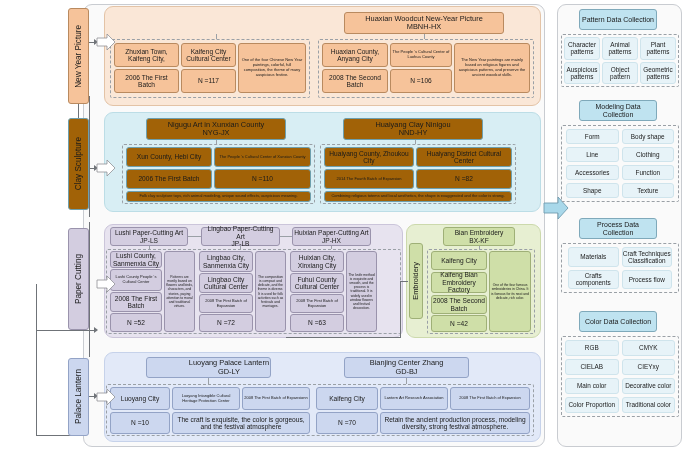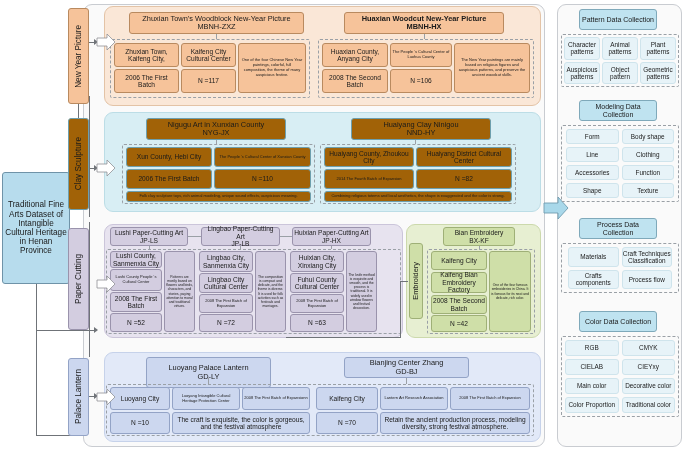--- a/index.html
+++ b/index.html
@@ -71,23 +71,20 @@
     border-left:4px solid #6f7378;
   }
   .bigarrow{position:absolute;}
   .stub{position:absolute;background:#9aa0a6;}
 </style>
 </head>
 <body>
 
 <div id="root">
 
-  <div class="rbox c-blue" style="position:absolute;left:2px;top:172px;width:68px;height:112px;padding:2px;">
-    <span class="t-title">Traditional Fine Arts Dataset of Intangible Cultural Heritage in Henan Province</span>
-  </div>
 
   <div class="ln lnv" style="left:36px;top:284px;height:151px;"></div>
   <div class="ln lnh" style="left:36px;top:435px;width:42px;"></div>
   <div class="ln lnv" style="left:78px;top:395px;height:41px;"></div>
 
   <div class="ln lnh" style="left:36px;top:330px;width:60px;"></div>
   <div class="arrowhead" style="left:94px;top:327px;"></div>
 
   <div class="ln lnh" style="left:70px;top:168px;width:26px;"></div>
   <div class="arrowhead" style="left:94px;top:165px;"></div>
@@ -112,27 +109,21 @@
     <span class="vlabel t-vert">Paper Cutting</span>
   </div>
   <div class="rbox c-lav" style="position:absolute;left:68px;top:358px;width:21px;height:78px;">
     <span class="vlabel t-vert">Palace Lantern</span>
   </div>
 
   <div class="panel" style="position:absolute;left:83px;top:4px;width:462px;height:443px;background:#fafafa;z-index:-1;"></div>
 
   <div class="panel c-orange-lt" style="position:absolute;left:104px;top:6px;width:437px;height:100px;"></div>
 
-  <div class="rbox c-orange" style="position:absolute;left:129px;top:12px;width:175px;height:22px;padding:0 2px;">
-    <span class="t-head">
-      <span>Zhuxian Town's Woodblock New-Year Picture</span><br>
-      <span>MBNH-ZXZ</span>
-    </span>
-  </div>
-  <div class="rbox c-orange" style="position:absolute;left:344px;top:12px;width:160px;height:22px;padding:0 2px;font-weight:bold;">
+  <div class="rbox c-orange" style="position:absolute;left:344px;top:12px;width:160px;height:22px;padding:0 2px;">
     <span class="t-head">
       <span>Huaxian Woodcut New-Year Picture</span><br>
       <span>MBNH-HX</span>
     </span>
   </div>
 
   <div class="dashed" style="position:absolute;left:110px;top:39px;width:200px;height:59px;"></div>
   <div class="rbox c-orange" style="position:absolute;left:114px;top:43px;width:65px;height:24px;padding:0 1px;">
     <span class="t-cell">Zhuxian Town, Kaifeng City,</span>
   </div>
@@ -171,21 +162,21 @@
   </svg>
 
   <div class="panel c-teal-lt" style="position:absolute;left:104px;top:112px;width:437px;height:100px;"></div>
 
   <div class="rbox c-teal" style="position:absolute;left:146px;top:118px;width:140px;height:22px;padding:0 2px;">
     <span class="t-head">
       <span>Nigugu Art in Xunxian County</span><br>
       <span>NYG-JX</span>
     </span>
   </div>
-  <div class="rbox c-teal" style="position:absolute;left:351px;top:118px;width:140px;height:22px;padding:0 2px;">
+  <div class="rbox c-teal" style="position:absolute;left:343px;top:118px;width:140px;height:22px;padding:0 2px;">
     <span class="t-head">
       <span>Huaiyang Clay Ninigou</span><br>
       <span>NND-HY</span>
     </span>
   </div>
 
   <div class="dashed" style="position:absolute;left:122px;top:144px;width:193px;height:60px;"></div>
   <div class="rbox c-teal" style="position:absolute;left:126px;top:147px;width:86px;height:20px;padding:0 1px;">
     <span class="t-cell">Xun County, Hebi City</span>
   </div>
@@ -326,21 +317,21 @@
   </div>
   <div class="rbox c-green" style="position:absolute;left:431px;top:315px;width:56px;height:17px;padding:0 1px;">
     <span class="t-cell">N =42</span>
   </div>
   <div class="rbox c-green" style="position:absolute;left:489px;top:251px;width:42px;height:81px;padding:0 1px;">
     <span class="t-tiny">One of the four famous embroideries in China. It is famous for its neat and delicate, rich color.</span>
   </div>
 
   <div class="panel c-lav-lt" style="position:absolute;left:104px;top:352px;width:437px;height:90px;"></div>
 
-  <div class="rbox c-lav" style="position:absolute;left:146px;top:357px;width:125px;height:31px;padding:0 1px;">
+  <div class="rbox c-lav" style="position:absolute;left:146px;top:357px;width:125px;height:21px;padding:0 1px;justify-content:flex-end;">
     <span class="t-head">
       <span>Luoyang Palace Lantern</span><br>
       <span>GD-LY</span>
     </span>
   </div>
   <div class="rbox c-lav" style="position:absolute;left:344px;top:357px;width:125px;height:21px;padding:0 1px;">
     <span class="t-head">
       <span>Bianjing Center Zhang</span><br>
       <span>GD-BJ</span>
     </span>

